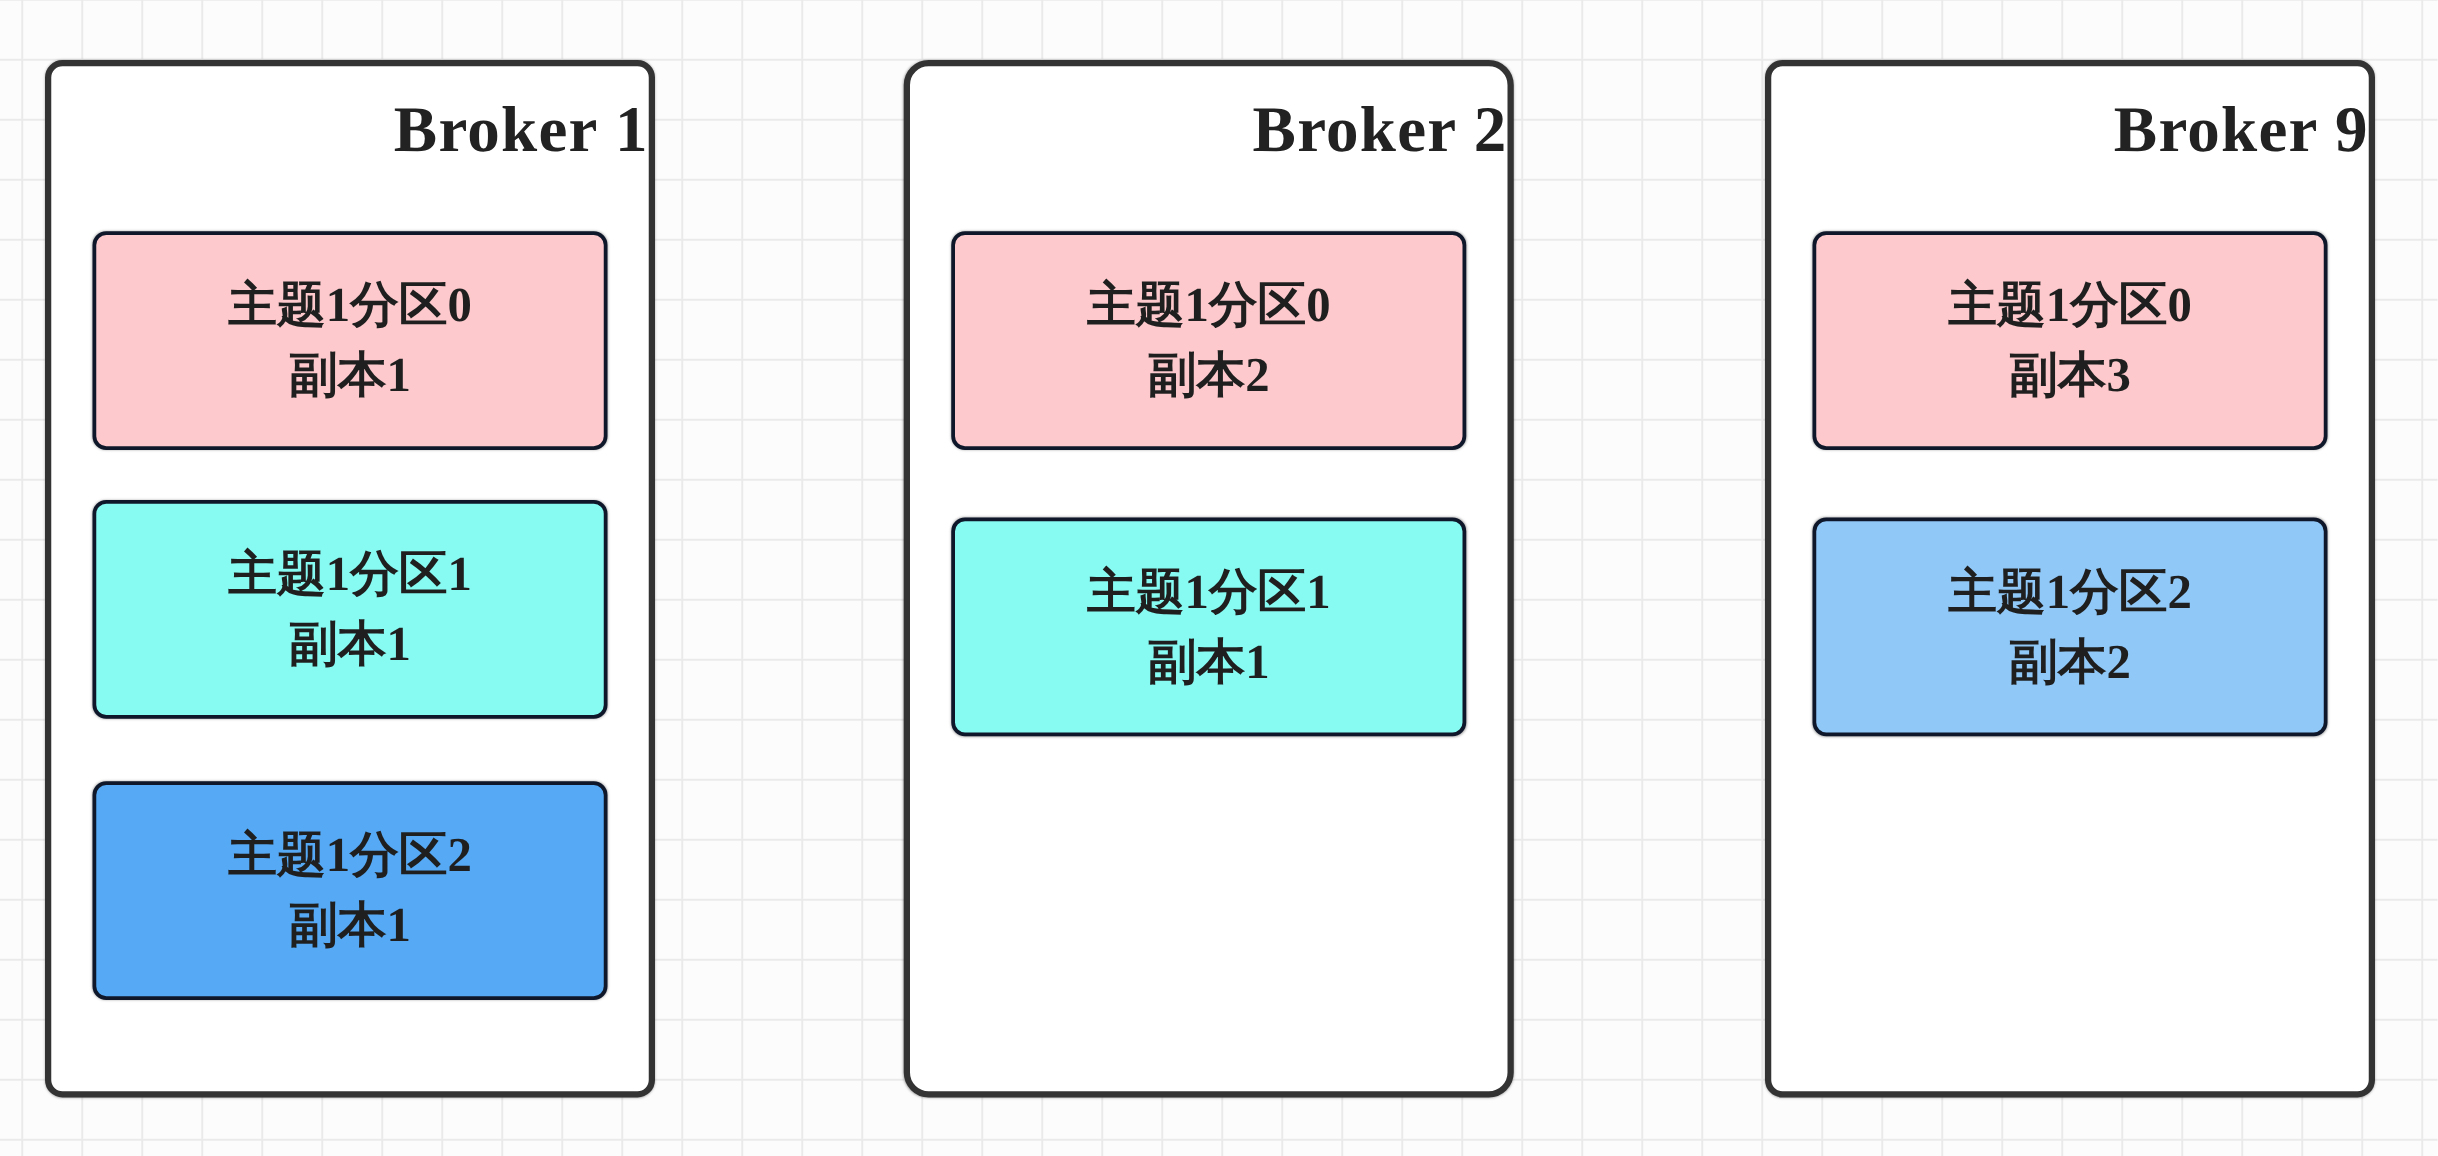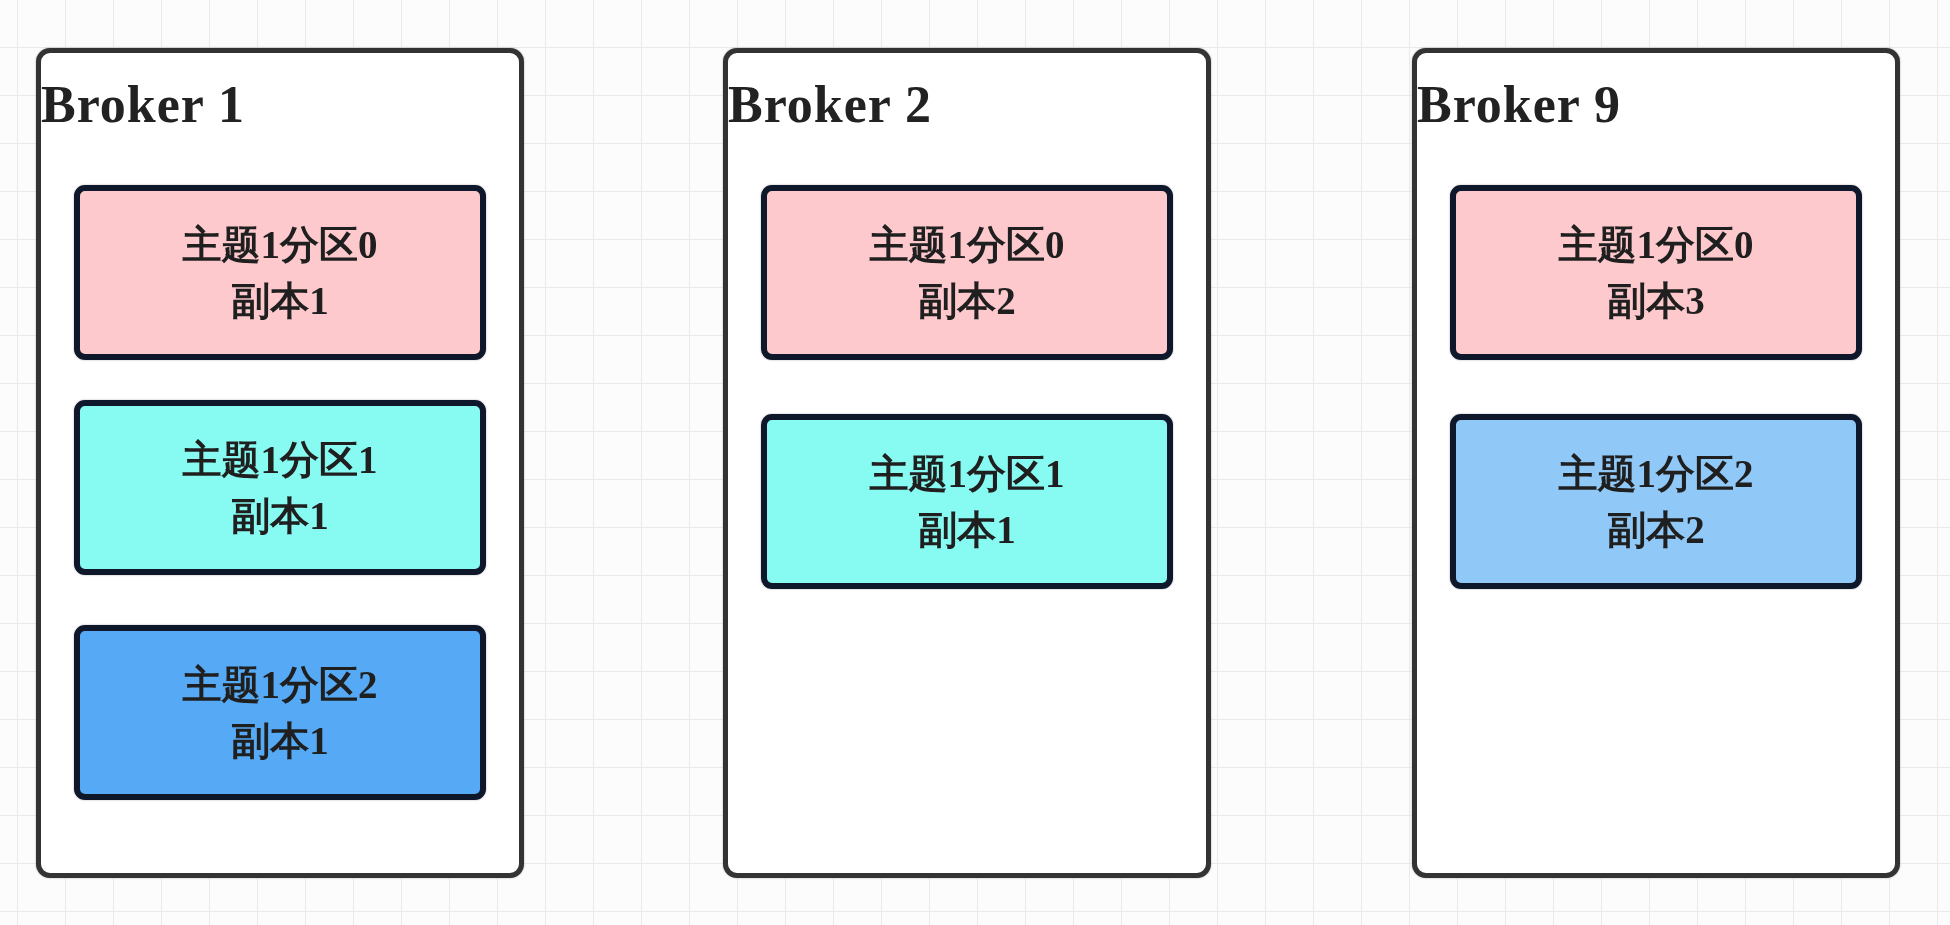--- a/index.html
+++ b/index.html
@@ -28,41 +28,41 @@
     top: 48px;
     width: 488px;
     height: 830px;
     box-sizing: border-box;
     background: #ffffff;
     border: 5px solid #333333;
     border-radius: 14px;
     box-shadow: 0 0 2px rgba(0,0,0,0.35);
   }
   .broker.b1 { left: 36px; }
-  .broker.b2 { left: 723px; }
+  .broker.b2 { left: 723px; border-radius: 20px; }
   .broker.b3 { left: 1412px; }
   .broker-title {
     position: absolute;
     top: 22px;
     left: 0;
     width: 100%;
     margin: 0;
-    text-align: left;
+    text-align: right;
     font-size: 52px;
     font-weight: bold;
     color: #222222;
     letter-spacing: 1px;
   }
   .partition {
     position: absolute;
     left: 33px;
     width: 412px;
     height: 175px;
     box-sizing: border-box;
-    border: 6px solid #0f172a;
+    border: 3px solid #0f172a;
     border-radius: 11px;
     box-shadow: 0 0 2px rgba(0,0,0,0.35);
     display: flex;
     flex-direction: column;
     align-items: center;
     justify-content: center;
   }
   .slot-a  { top: 132px; }
   .slot-b  { top: 347px; }
   .slot-b2 { top: 361px; }

